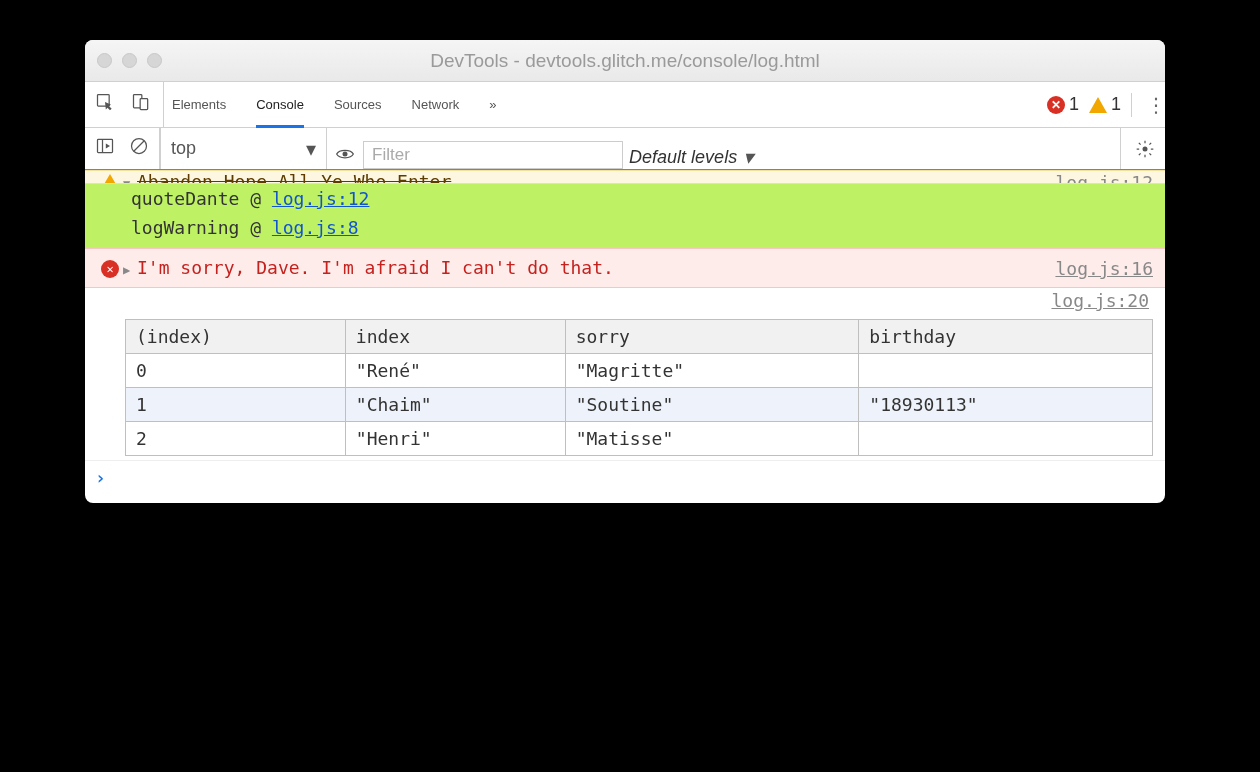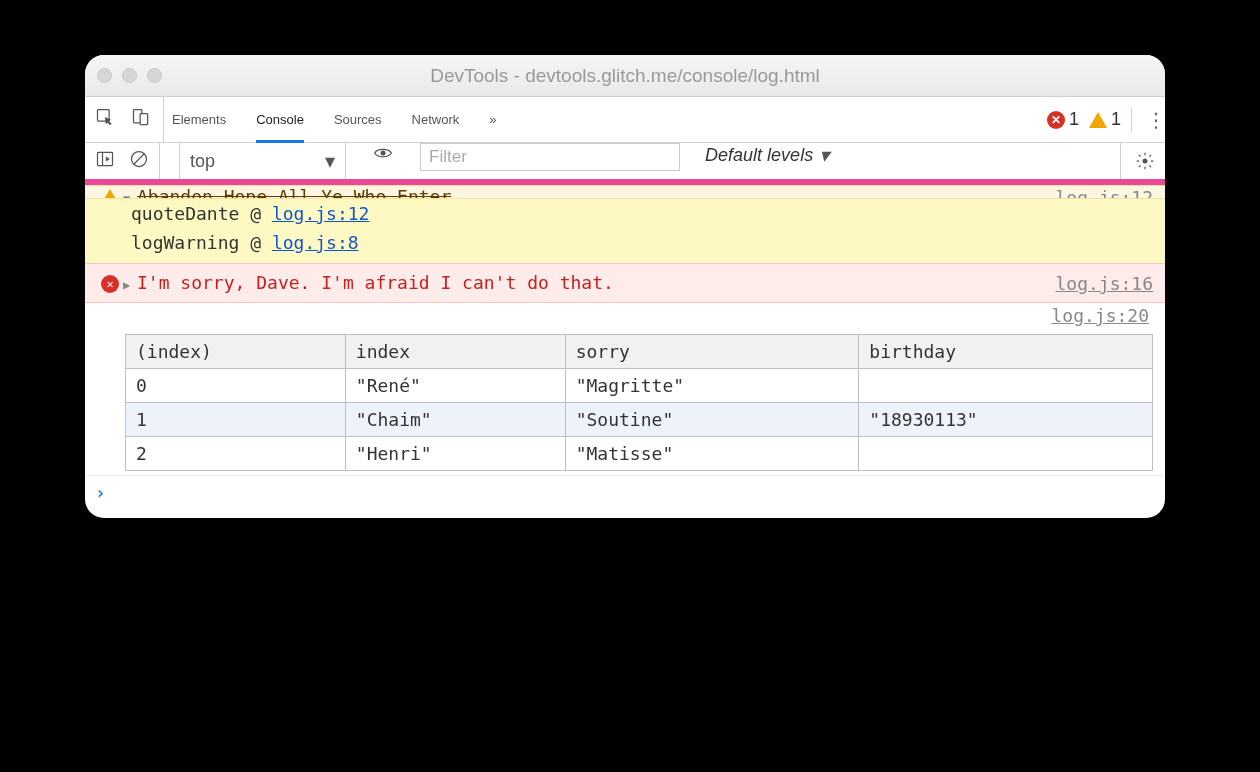--- a/index.html
+++ b/index.html
@@ -8,24 +8,24 @@
     width: 1260px;
     height: 772px;
     font-family: -apple-system, "Helvetica Neue", Arial, sans-serif;
     font-size: 18px;
     color: #333;
     position: relative;
   }
   .window {
     position: absolute;
     left: 85px;
-    top: 55px;
+    top: 40px;
     width: 1080px;
     background: #fff;
-    border-radius: 19px;
+    border-radius: 8px;
     box-shadow: 0 20px 60px rgba(0,0,0,0.5);
     overflow: hidden;
   }
   .titlebar {
     height: 42px;
     background: linear-gradient(#f5f5f5,#e9e9e9);
     border-bottom: 1px solid #d0d0d0;
     display: flex;
     align-items: center;
     padding: 0 12px;
@@ -52,25 +52,25 @@
   .tab.active::after { content:""; position:absolute; left:0; right:0; bottom:-1px; height:3px; background:#1a73e8; }
   .tb-right { margin-left:auto; display:flex; align-items:center; gap:10px; }
   .err-badge, .warn-badge { display:flex; align-items:center; gap:4px; font-size:18px; color:#333; }
   .circ-icon { width:18px; height:18px; border-radius:50%; display:inline-flex; align-items:center; justify-content:center; color:#fff; font-size:12px; font-weight:bold; }
   .circ-err { background:#d93025; }
   .tri-warn { width:0; height:0; border-left:9px solid transparent; border-right:9px solid transparent; border-bottom:16px solid #f2a600; position:relative; }
   .tri-warn-sm { width:0; height:0; border-left:7px solid transparent; border-right:7px solid transparent; border-bottom:12px solid #f2a600; }
   .kebab { width:24px; text-align:center; font-size:20px; color:#666; border-left:1px solid #d0d0d0; padding-left:14px; height:100%; display:flex; align-items:center;}
   .toolbar {
     height: 42px;
-    border-bottom: 6px solid #ec4899;
+    border-bottom: 1px solid #ec4899;
     display:flex;
-    align-items:flex-start;
+    align-items:flex-end;
     padding: 0 10px;
-    gap:19px;
+    gap:0;
     font-size:18px;
     color:#555;
   }
   .tool-group { display:flex; align-items:center; gap:14px; padding-right:10px; border-right:1px solid #d0d0d0; height:100%; }
   .context-dd { display:flex; align-items:center; gap:110px; border:1px solid #d0d0d0; border-top:none; border-bottom:none; height:100%; padding:0 10px; }
   .eye { padding:0 8px; }
   .filter-input {
     border:1px solid #ccc; height:28px; width:260px; padding:12px 8px; font-size:17px; color:#333;
   }
   .filter-input::placeholder { color:#aaa; }
@@ -79,21 +79,21 @@
   .mono { font-family: "Menlo","Consolas",monospace; font-size:18px; }
   .console-body { }
   .row { display:flex; align-items:flex-start; padding:2px 12px 2px 12px; position:relative; }
   .row .gutter { width:26px; display:flex; justify-content:center; padding-top:3px; }
   .row .msg { flex:1; }
   .row .src { color:#888; text-decoration:underline; padding-top:1px; }
   .row-warn { background:#fdf7e1; border-top:1px solid #f2e19c; border-bottom:1px solid #f2e19c; color:#5c3c00; }
   .row-err { background:#fdecea; border-top:1px solid #f5c6c3; border-bottom:1px solid #f5c6c3; color:#c5221f; }
   .row-err .src { color:#888; }
   .disclosure { color:#888; font-size:12px; display:inline-block; width:14px; }
-  .stack { padding-left:46px; background:#fef9c3; color:#333; padding-bottom:6px; }
+  .stack { padding-left:46px; background:#bef264; color:#333; padding-bottom:6px; }
   .stack-line { padding:4px 0; }
   .stack a { color:#1155cc; text-decoration:underline; }
   .tbl-wrap { padding:4px 12px 4px 40px; }
   .src-right { text-align:right; padding:2px 16px 2px 0; }
   .src-right a { color:#888; text-decoration:underline; }
   table.data { border-collapse:collapse; width:100%; margin-top:2px; }
   table.data th, table.data td { border:1px solid #bfbfbf; padding:6px 10px; text-align:left; font-family:"Menlo","Consolas",monospace; font-size:18px; }
   table.data th { background:#f1f1f1; font-weight:normal; color:#333; }
   table.data td { background:#fff; color:#333; }
   table.data tr.odd td { background:#eef3fb; }

